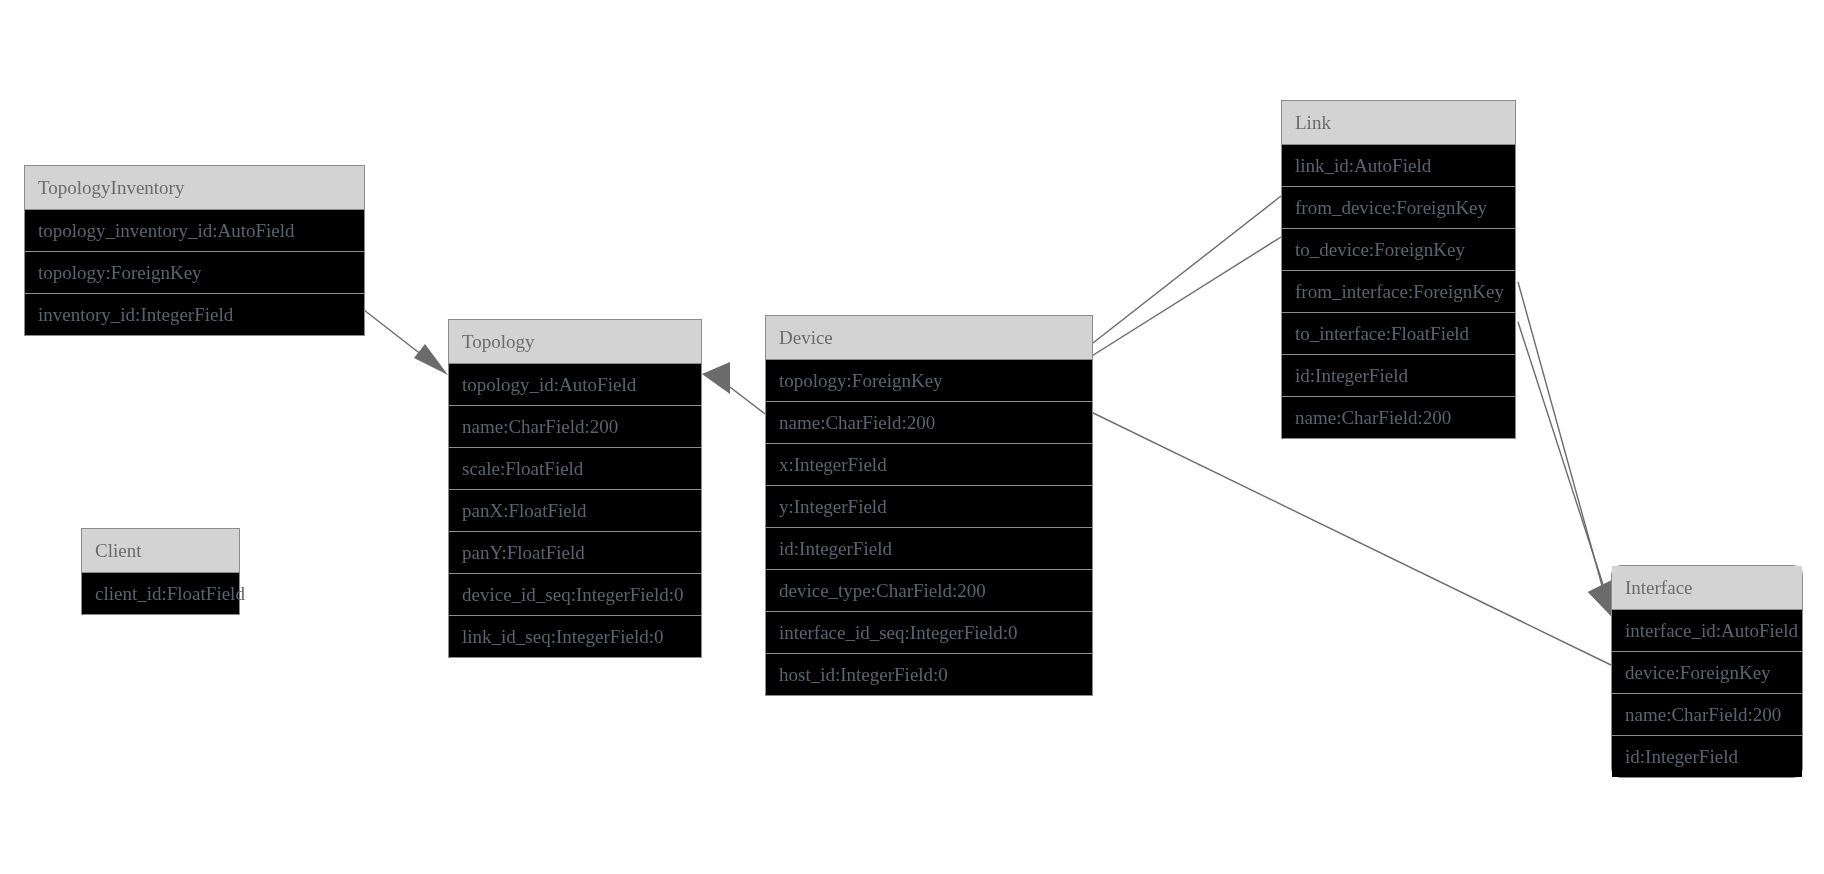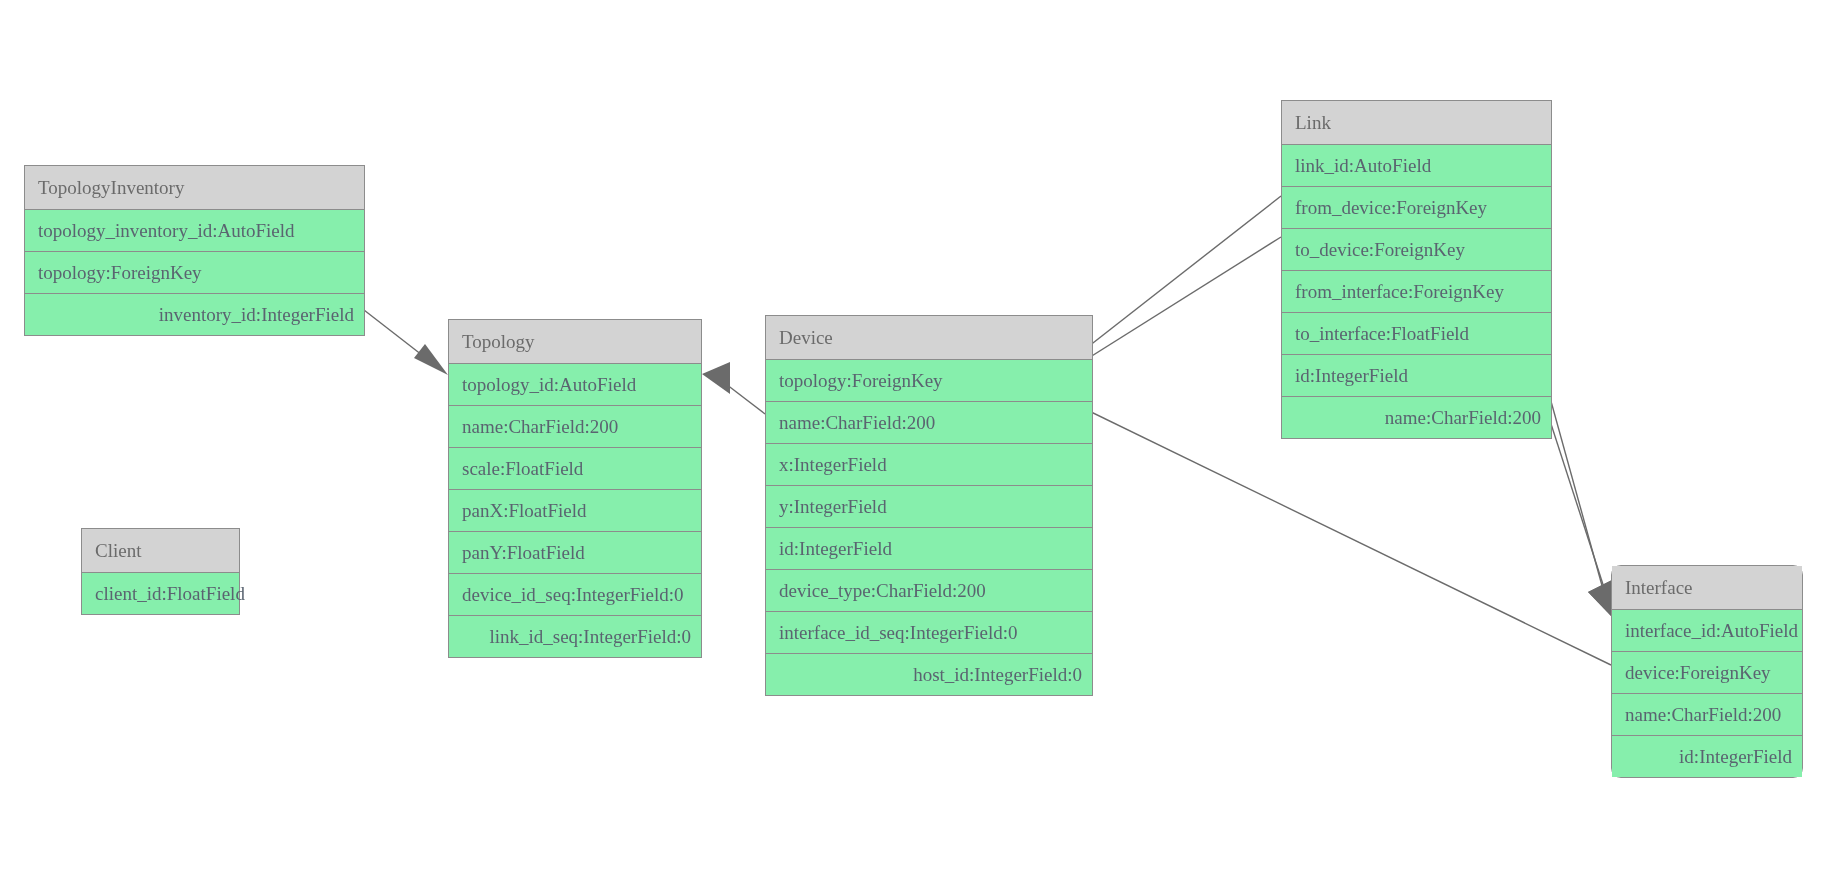--- a/index.html
+++ b/index.html
@@ -43,25 +43,24 @@
     white-space: nowrap;
   }
   .entity-field {
     box-sizing: border-box;
     border-bottom: 1px solid #8c8c8c;
     color: #5a6470;
     font-size: 19px;
     line-height: 1;
     padding: 11px 10px 11px 13px;
     white-space: nowrap;
-    background: #86efac;
+    background: #000000;
   }
   .entity-field.last {
     border-bottom: none;
-    text-align: right;
   }
 </style>
 </head>
 <body>
 
 <div id="canvas">
 
   <svg id="edge-layer" viewBox="0 0 1824 874">
 
     <g>
@@ -128,21 +127,21 @@
     <div class="entity-field">topology:ForeignKey</div>
     <div class="entity-field">name:CharField:200</div>
     <div class="entity-field">x:IntegerField</div>
     <div class="entity-field">y:IntegerField</div>
     <div class="entity-field">id:IntegerField</div>
     <div class="entity-field">device_type:CharField:200</div>
     <div class="entity-field">interface_id_seq:IntegerField:0</div>
     <div class="entity-field last">host_id:IntegerField:0</div>
   </div>
 
-  <div class="entity" style="left:1281px; top:100px; width:271px;">
+  <div class="entity" style="left:1281px; top:100px; width:235px;">
     <div class="entity-title">Link</div>
     <div class="entity-field">link_id:AutoField</div>
     <div class="entity-field">from_device:ForeignKey</div>
     <div class="entity-field">to_device:ForeignKey</div>
     <div class="entity-field">from_interface:ForeignKey</div>
     <div class="entity-field">to_interface:FloatField</div>
     <div class="entity-field">id:IntegerField</div>
     <div class="entity-field last">name:CharField:200</div>
   </div>
 

